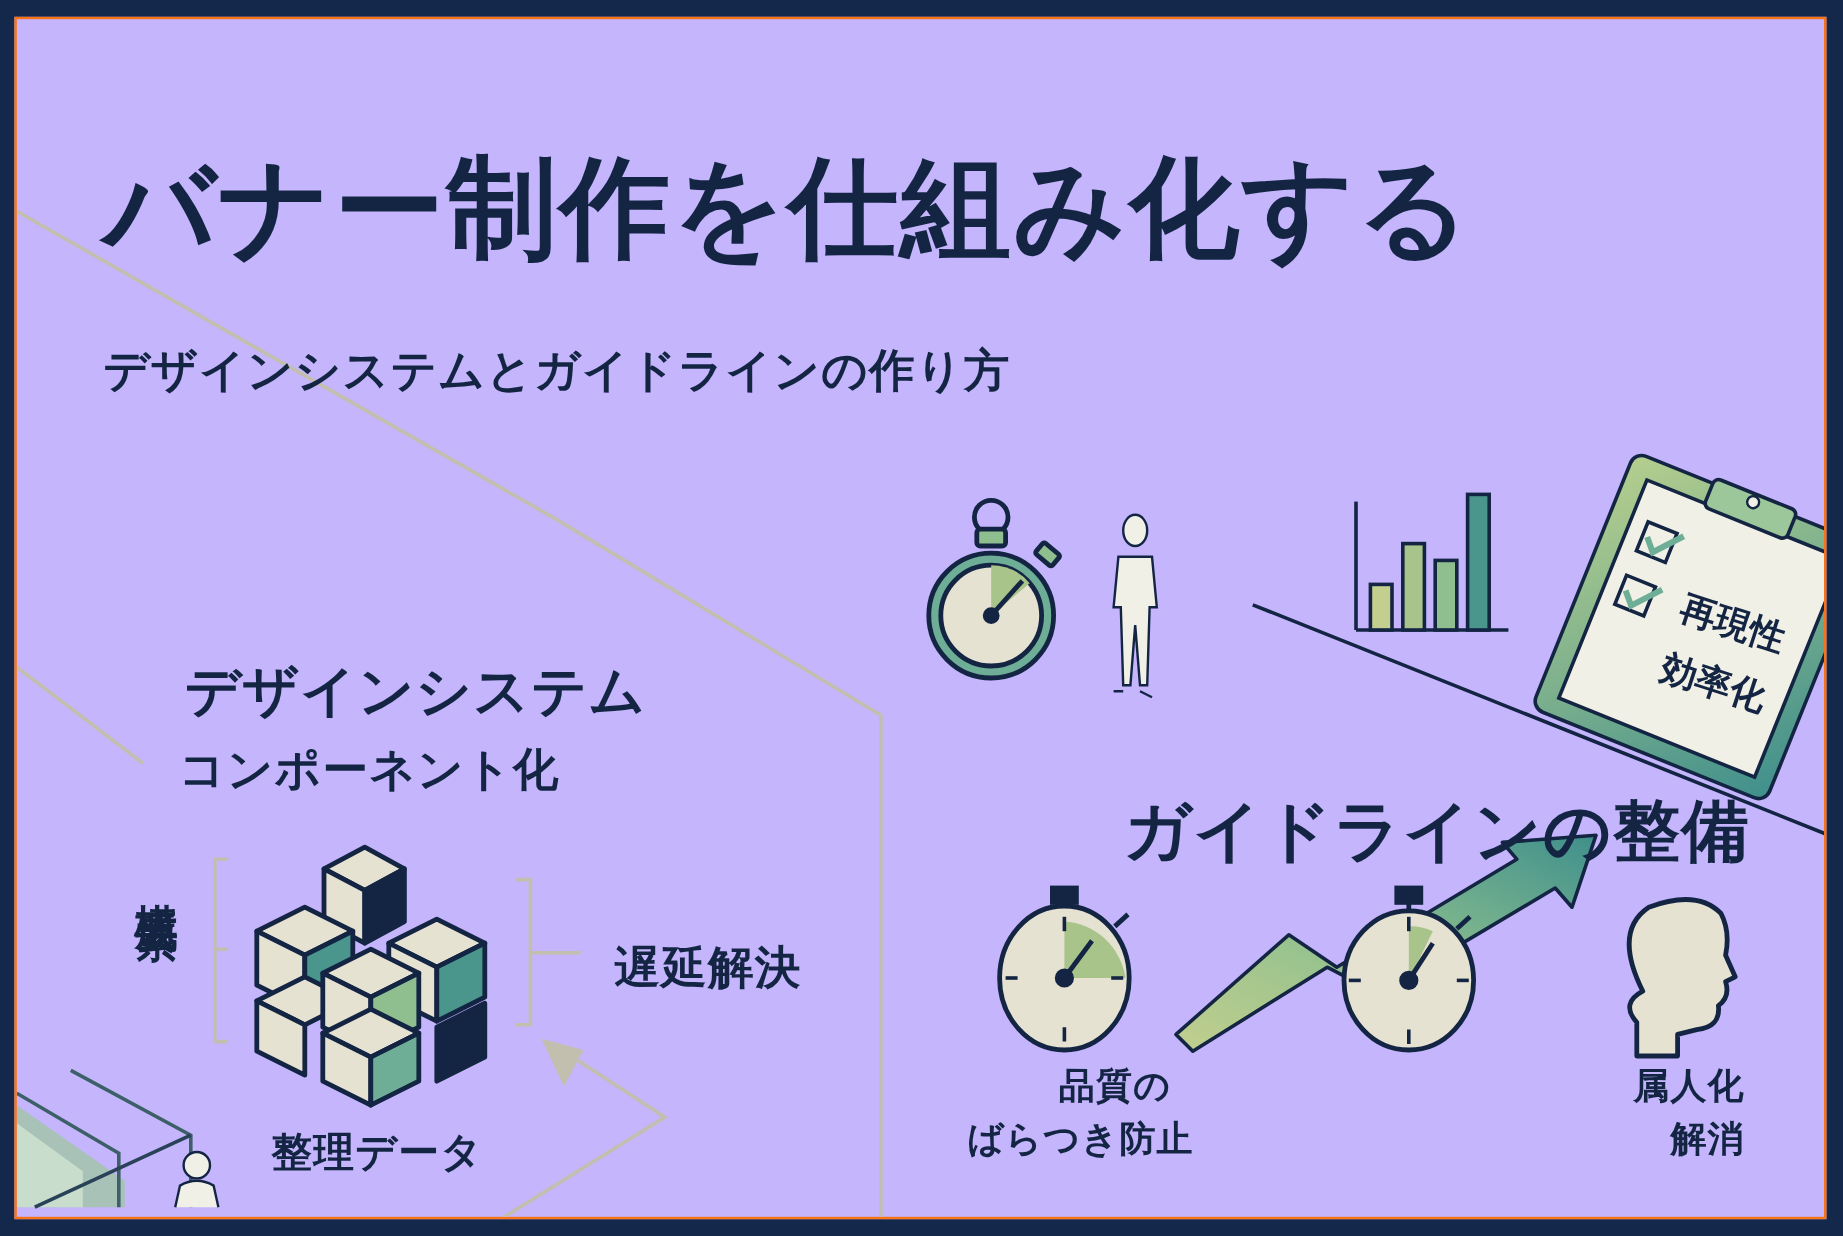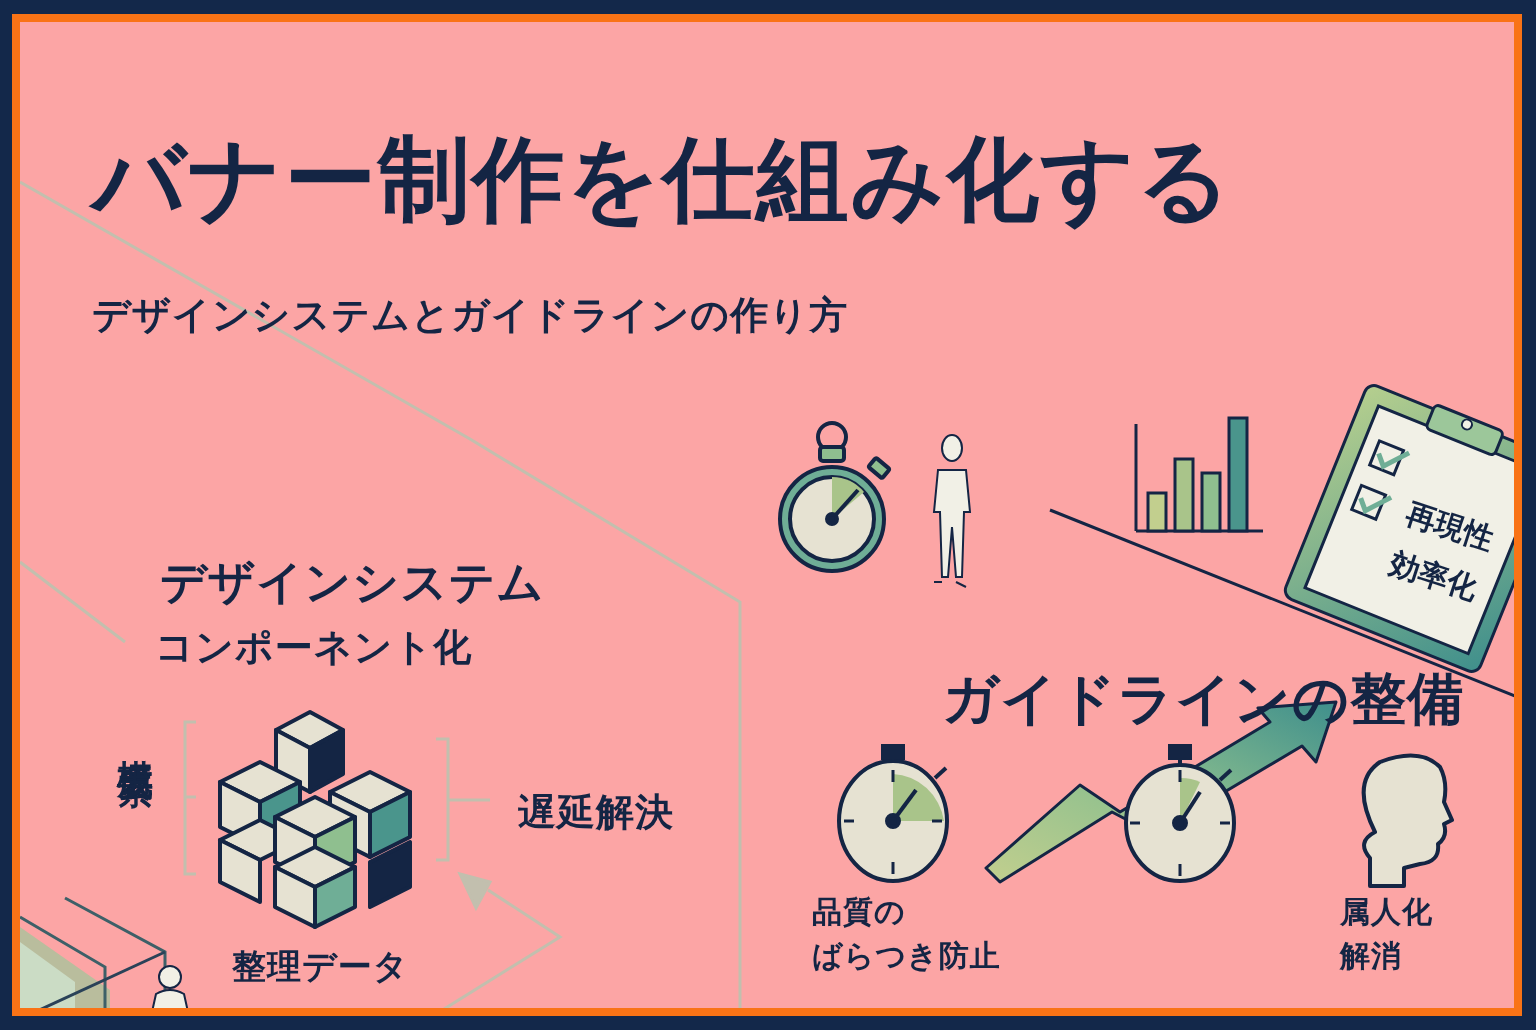--- a/index.html
+++ b/index.html
@@ -1,27 +1,27 @@
 <!DOCTYPE html>
 <html><head>
 <meta charset="utf-8">
 <style>
   html, body { margin:0; padding:0; }
   body { width:1536px; height:1030px; background:#13284a; position:relative; overflow:hidden; font-family:"DejaVu Sans", sans-serif; }
-  .frame { position:absolute; left:12px; top:14px; width:1510px; height:1002px; background:#fca5a5; border:8px solid #f97316; box-sizing:border-box; overflow:hidden; }
+  .frame { position:absolute; left:12px; top:14px; width:1510px; height:1002px; background:#c4b5fd; border:2px solid #f97316; box-sizing:border-box; overflow:hidden; }
   .txt { position:absolute; color:#142544; font-weight:bold; white-space:nowrap; letter-spacing:1px; }
   .title { left:72px; top:96px; font-size:92px; letter-spacing:2px; }
   .subtitle { left:72px; top:268px; font-size:38px; }
   .ds-title { left:140px; top:530px; font-size:46px; }
   .ds-comp { left:135px; top:600px; font-size:38px; }
   .ds-kousei { left:90px; top:708px; font-size:36px; writing-mode:vertical-rl; letter-spacing:4px; }
   .ds-kyotsu { left:498px; top:765px; font-size:38px; }
   .ds-seiri { left:212px; top:922px; font-size:34px; }
   .gl-title { left:922px; top:640px; font-size:56px; }
-  .gl-label { font-size:30px; text-align:left; line-height:44px; }
+  .gl-label { font-size:30px; text-align:right; line-height:44px; }
   .clip-text { position:absolute; left:1395px; top:466px; font-size:30px; color:#142544; font-weight:bold; transform:rotate(18deg); transform-origin:left top; line-height:52px; }
   svg.art { position:absolute; left:0; top:0; }
 </style>
 </head>
 <body>
 
 <div class="frame">
 
   <svg class="art" width="1510" height="1002" viewBox="0 0 1510 1002">
     <defs>

